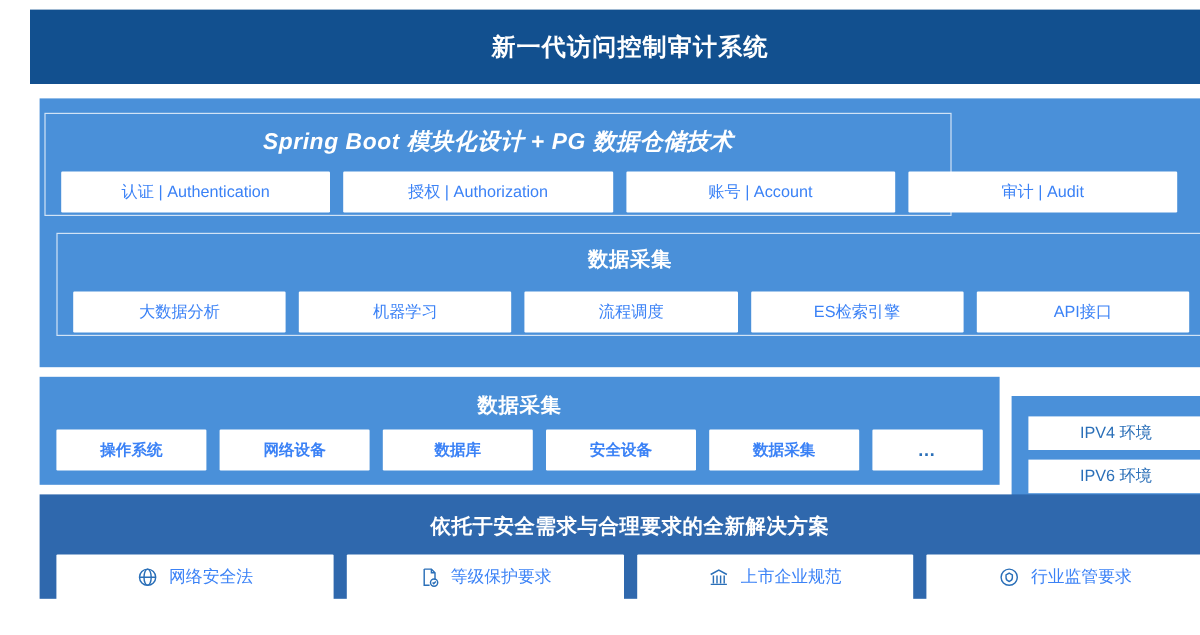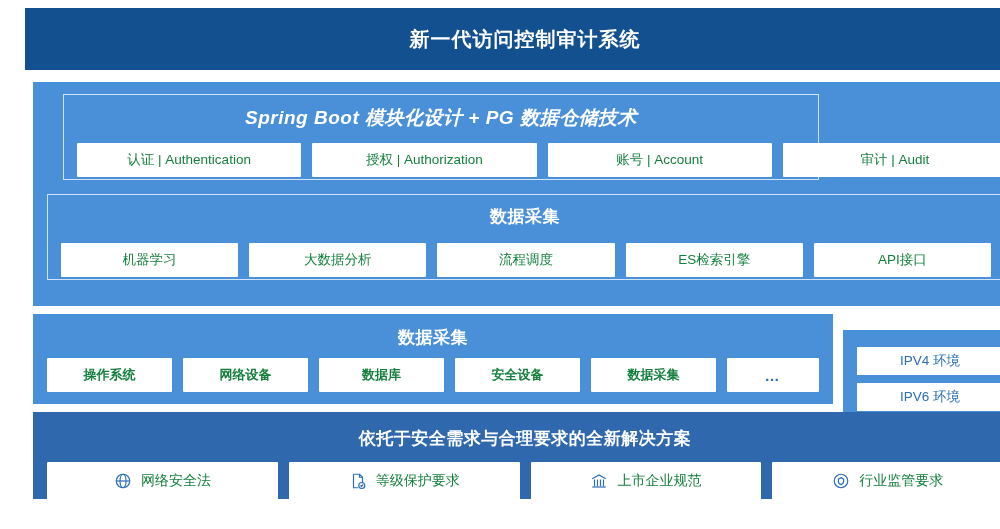--- a/index.html
+++ b/index.html
@@ -65,41 +65,41 @@
     font-size: 19px;
   }
 
   .chip-row {
     display: flex;
     gap: 11px;
   }
   .chip {
     flex: 1 1 0;
     background: #ffffff;
-    color: #15803d;
+    color: #3b82f6;
     font-size: 13.5px;
     display: flex;
     align-items: center;
     justify-content: center;
     box-sizing: border-box;
     height: 34px;
     border-radius: 1px;
   }
   .chip.small { font-size: 13px; font-weight: bold; }
 
   
   #app-layer {
     left: 8px;
     top: 82px;
     width: 984px;
     height: 224px;
   }
   #app-inner-top {
     position: absolute;
-    left: 30px;
+    left: 4px;
     top: 12px;
     width: 756px;
     height: 86px;
     padding: 0;
   }
   #app-inner-top .section-heading { margin-top: 10px; }
   #app-inner-top .chip-row {
     position: absolute;
     left: 13px;
     top: 48px;
@@ -219,22 +219,22 @@
         <div class="chip">认证 | Authentication</div>
         <div class="chip">授权 | Authorization</div>
         <div class="chip">账号 | Account</div>
         <div class="chip">审计 | Audit</div>
       </div>
     </div>
 
     <div class="inner-box" id="analytics-inner">
       <div class="section-heading">数据采集</div>
       <div class="chip-row">
+        <div class="chip">大数据分析</div>
         <div class="chip">机器学习</div>
-        <div class="chip">大数据分析</div>
         <div class="chip">流程调度</div>
         <div class="chip">ES检索引擎</div>
         <div class="chip">API接口</div>
       </div>
     </div>
   </div>
 
   <div class="panel" id="collect-layer">
     <div class="section-heading">数据采集</div>
     <div class="chip-row">

